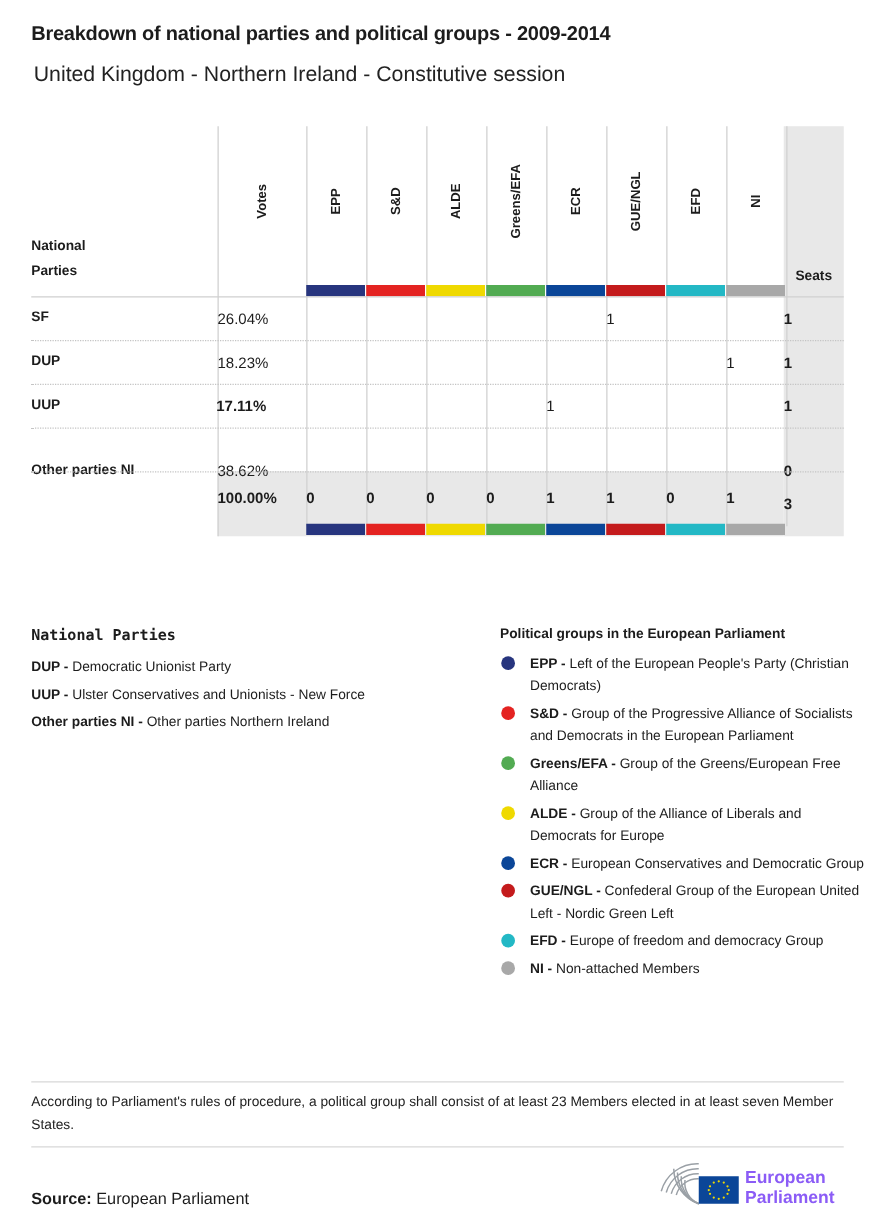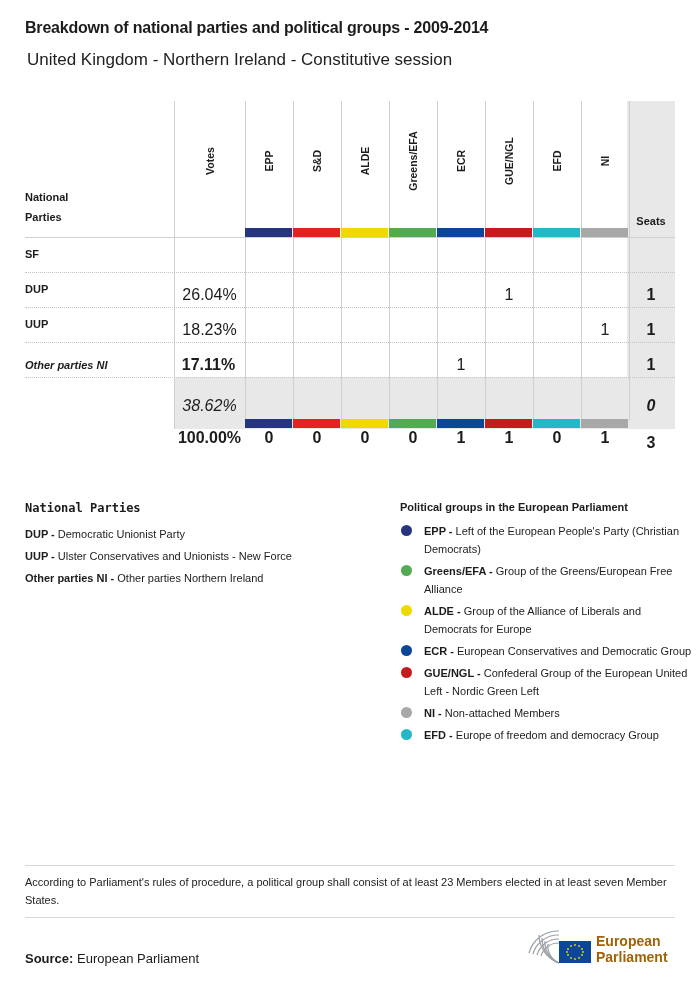--- a/index.html
+++ b/index.html
@@ -15,38 +15,38 @@
   .tbl { position: absolute; left: 25px; top: 101px; width: 650px; height: 328px; }
   .col-head { position: absolute; top: 0; height: 136px; }
   .vline { position: absolute; width: 1px; background: #cfcfcf; }
   .rot { position: absolute; left: 50%; top: 60px; transform: translate(-50%, -50%) rotate(-90deg); font-size: 10.5px; font-weight: bold; white-space: nowrap; }
   .np-head { position: absolute; left: 0; top: 86px; font-size: 11px; font-weight: bold; line-height: 20px; }
   .seats-bg { position: absolute; left: 602px; top: 0; width: 48px; height: 328px; background: #e8e8e8; }
   .seats-head { position: absolute; left: 602px; top: 114px; width: 48px; text-align: center; font-size: 11px; font-weight: bold; }
   .bar { position: absolute; height: 9px; }
   .hrule { position: absolute; left: 0; height: 1px; }
   .row-label { position: absolute; left: 0; font-size: 11px; font-weight: bold; }
-  .cell { position: absolute; text-align: center; font-size: 16px; margin-top: 38px; }
+  .cell { position: absolute; font-size: 12px; }
   .total-bg { position: absolute; left: 149px; top: 276px; width: 453px; height: 52px; background: #e8e8e8; }
 
   
   .np-legend { position: absolute; left: 25px; top: 501px; }
   .np-legend h3 { font-family: "DejaVu Sans Mono", monospace; font-size: 12px; font-weight: bold; margin-bottom: 8px; }
   .np-item { font-size: 11px; line-height: 22px; }
   .pg-legend { position: absolute; left: 384px; top: 501px; width: 295px; margin-left: 16px; }
   .pg-legend h3 { font-size: 11px; font-weight: bold; margin-bottom: 9px; }
   .pg-item { position: relative; padding-left: 24px; font-size: 11px; line-height: 18px; margin-bottom: 4px; }
   .dot { position: absolute; left: 1px; top: 3px; width: 11px; height: 11px; border-radius: 50%; }
   b { font-weight: bold; }
 
   .rule { position: absolute; left: 25px; width: 650px; height: 1px; background: #d8d8d8; }
   .note { position: absolute; left: 25px; top: 873px; width: 650px; font-size: 11px; line-height: 18px; color: #222; }
   .source { position: absolute; left: 25px; top: 951px; font-size: 13px; }
   .logo { position: absolute; left: 525px; top: 927px; width: 152px; height: 40px; }
-  .logo-text { position: absolute; left: 71px; top: 6px; font-size: 14px; font-weight: bold; color: #a16207; line-height: 16px; }
+  .logo-text { position: absolute; left: 71px; top: 6px; font-size: 14px; font-weight: bold; color: #8b5cf6; line-height: 16px; }
 </style>
 </head>
 <body>
 
 <div class="title">Breakdown of national parties and political groups - 2009-2014</div>
 <div class="subtitle">United Kingdom - Northern Ireland - Constitutive session</div>
 
 <div class="tbl" id="tbl">
   <div class="seats-bg"></div>
   <div class="total-bg"></div>
@@ -146,21 +146,21 @@
       <div class="cell" style="left:268px;width:48px;top:11px;"></div>
       <div class="cell" style="left:316px;width:48px;top:11px;"></div>
       <div class="cell" style="left:364px;width:48px;top:11px;"></div>
       <div class="cell" style="left:412px;width:48px;top:11px;">1</div>
       <div class="cell" style="left:460px;width:48px;top:11px;"></div>
       <div class="cell" style="left:508px;width:48px;top:11px;"></div>
       <div class="cell" style="left:556px;width:48px;top:11px;"></div>
       <div class="cell" style="left:602px;width:48px;top:11px;font-weight:bold;">1</div>
     </div>
     <div class="hrule" style="top:241px;width:650px;border-top:1px dotted #c4c4c4;"></div>
-    <div style="position:absolute;left:0;top:247px;width:650px;height:35px;font-style:italic;">
+    <div style="position:absolute;left:0;top:258px;width:650px;height:35px;">
       <div class="row-label" style="top:11px;">Other parties NI</div>
       <div class="cell" style="left:149px;width:71px;top:11px;">38.62%</div>
       <div class="cell" style="left:220px;width:48px;top:11px;"></div>
       <div class="cell" style="left:268px;width:48px;top:11px;"></div>
       <div class="cell" style="left:316px;width:48px;top:11px;"></div>
       <div class="cell" style="left:364px;width:48px;top:11px;"></div>
       <div class="cell" style="left:412px;width:48px;top:11px;"></div>
       <div class="cell" style="left:460px;width:48px;top:11px;"></div>
       <div class="cell" style="left:508px;width:48px;top:11px;"></div>
       <div class="cell" style="left:556px;width:48px;top:11px;"></div>
@@ -187,26 +187,27 @@
       <div class="np-item"><b>DUP -</b><span> Democratic Unionist Party</span></div>
       <div class="np-item"><b>UUP -</b><span> Ulster Conservatives and Unionists - New Force</span></div>
       <div class="np-item"><b>Other parties NI -</b><span> Other parties Northern Ireland</span></div>
     </div>
 </div>
 
 <div class="pg-legend">
   <h3>Political groups in the European Parliament</h3>
   <div id="pg-items">
       <div class="pg-item"><span class="dot" style="background:#27357e;"></span><b>EPP -</b><span> Left of the European People's Party (Christian Democrats)</span></div>
+      <div class="pg-item"><span class="dot" style="background:#e42321;"></span><b>S&amp;D -</b><span> Group of the Progressive Alliance of Socialists and Democrats in the European Parliament</span></div>
       <div class="pg-item"><span class="dot" style="background:#52ab52;"></span><b>Greens/EFA -</b><span> Group of the Greens/European Free Alliance</span></div>
       <div class="pg-item"><span class="dot" style="background:#efd900;"></span><b>ALDE -</b><span> Group of the Alliance of Liberals and Democrats for Europe</span></div>
       <div class="pg-item"><span class="dot" style="background:#0b4698;"></span><b>ECR -</b><span> European Conservatives and Democratic Group</span></div>
       <div class="pg-item"><span class="dot" style="background:#c41b1c;"></span><b>GUE/NGL -</b><span> Confederal Group of the European United Left - Nordic Green Left</span></div>
+      <div class="pg-item"><span class="dot" style="background:#23b8c5;"></span><b>EFD -</b><span> Europe of freedom and democracy Group</span></div>
       <div class="pg-item"><span class="dot" style="background:#a8a8a8;"></span><b>NI -</b><span> Non-attached Members</span></div>
-      <div class="pg-item"><span class="dot" style="background:#23b8c5;"></span><b>EFD -</b><span> Europe of freedom and democracy Group</span></div>
     </div>
 </div>
 
 <div class="rule" style="top:865px;"></div>
 <div class="note">According to Parliament's rules of procedure, a political group shall consist of at least 23 Members elected in at least seven Member States.</div>
 <div class="rule" style="top:917px;"></div>
 
 <div class="source">
   <b>Source:</b><span> European Parliament</span>
 </div>

